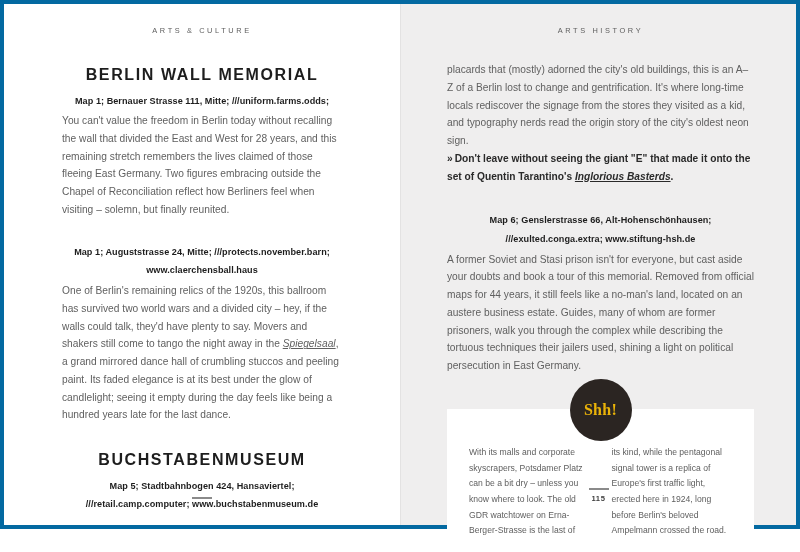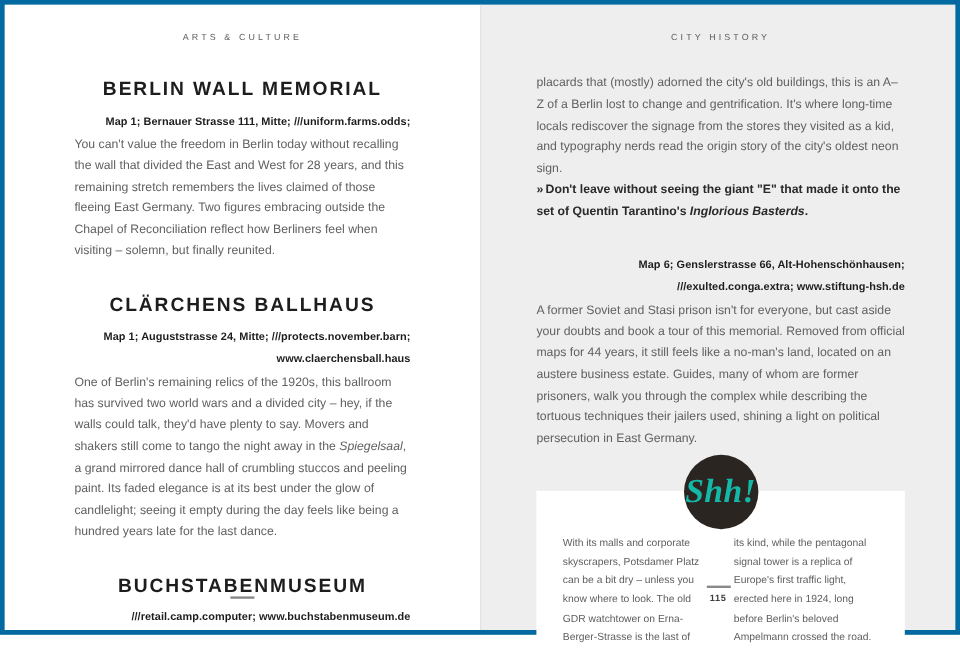--- a/index.html
+++ b/index.html
@@ -47,21 +47,21 @@
   h2.entry-title{
     text-align:center;
     font-size:16px;
     font-weight:700;
     letter-spacing:1.6px;
     color:#1d1d1d;
     margin:0 0 9px 0;
     line-height:1.22;
   }
   .entry-meta{
-    text-align:right;
+    text-align:center;
     font-size:9.1px;
     font-weight:700;
     color:#1d1d1d;
     line-height:1.62;
     margin:0 0 4px 0;
     letter-spacing:.05px;
   }
   p.body{
     font-size:10.2px;
     line-height:1.74;
@@ -102,84 +102,83 @@
     line-height:1.82;
     color:#5e5e5e;
   }
   .shh-badge{
     position:absolute;
     top:-30px;left:50%;
     transform:translateX(-50%);
     width:62px;height:62px;
     border-radius:50%;
     background:#2b2522;
-    color:#14b8a6;
+    color:#eab308;
     display:flex;
     align-items:center;
     justify-content:center;
     font-family:"Liberation Serif", serif;
-    font-size:28px;
+    font-size:16px;
     font-weight:700;
     letter-spacing:.3px;
-    font-style:italic;
   }
 
   .folio{
     position:absolute;
     bottom:22px;
     left:0;right:0;
     text-align:center;
   }
   .folio .rule{
     width:20px;height:1.6px;
     background:#8a8a8a;
     margin:0 auto 4px auto;
   }
   .folio .num{
     font-size:7.6px;
     font-weight:700;
     letter-spacing:.6px;
     color:#3d3d3d;
   }
-  i{font-style:italic;}
+  i{font-style:italic;text-decoration:underline;}
 </style>
 </head>
 <body>
 
 <div class="spread">
 
   <div class="page page-left">
     <div class="running-head">ARTS &amp; CULTURE</div>
 
     <div class="entry">
       <h2 class="entry-title">BERLIN WALL MEMORIAL</h2>
       <div class="entry-meta">Map 1; Bernauer Strasse 111, Mitte; ///uniform.farms.odds;</div>
       <p class="body">You can't value the freedom in Berlin today without recalling the wall that divided the East and West for 28 years, and this remaining stretch remembers the lives claimed of those fleeing East Germany. Two figures embracing outside the Chapel of Reconciliation reflect how Berliners feel when visiting – solemn, but finally reunited.</p>
     </div>
 
     <div class="entry">
-      <h2 class="entry-title">CLÄRCHENS BALLHAUS</h2>
       <div class="entry-meta">Map 1; Auguststrasse 24, Mitte; ///protects.november.barn;</div>
       <div class="entry-meta">www.claerchensball.haus</div>
       <p class="body"><span>One of Berlin's remaining relics of the 1920s, this ballroom has survived two world wars and a divided city – hey, if the walls could talk, they'd have plenty to say. Movers and shakers still come to tango the night away in the </span><i>Spiegelsaal</i><span>, a grand mirrored dance hall of crumbling stuccos and peeling paint. Its faded elegance is at its best under the glow of candlelight; seeing it empty during the day feels like being a hundred years late for the last dance.</span></p>
     </div>
 
     <div class="entry">
       <h2 class="entry-title">BUCHSTABENMUSEUM</h2>
+      <div class="entry-meta">Map 5; Stadtbahnbogen 424, Hansaviertel;</div>
       <div class="entry-meta">///retail.camp.computer; www.buchstabenmuseum.de</div>
 
     </div>
 
     <div class="folio">
       <div class="rule"></div>
     </div>
   </div>
 
   <div class="page page-right">
-    <div class="running-head">CITY HISTORY</div>
+    <div class="running-head">ARTS HISTORY</div>
 
     <p class="body">placards that (mostly) adorned the city's old buildings, this is an A–Z of a Berlin lost to change and gentrification. It's where long-time locals rediscover the signage from the stores they visited as a kid, and typography nerds read the origin story of the city's oldest neon sign.</p>
 
     <p class="callout"><span class="chev">»</span><span>Don't leave without</span><span class="rest"> seeing the giant "E" that made it onto the set of Quentin Tarantino's </span><i>Inglorious Basterds</i><span>.</span></p>
 
     <div class="entry gap-top">
       <div class="entry-meta">Map 6; Genslerstrasse 66, Alt-Hohenschönhausen;</div>
       <div class="entry-meta">///exulted.conga.extra; www.stiftung-hsh.de</div>
       <p class="body">A former Soviet and Stasi prison isn't for everyone, but cast aside your doubts and book a tour of this memorial. Removed from official maps for 44 years, it still feels like a no-man's land, located on an austere business estate. Guides, many of whom are former prisoners, walk you through the complex while describing the tortuous techniques their jailers used, shining a light on political persecution in East Germany.</p>
     </div>

